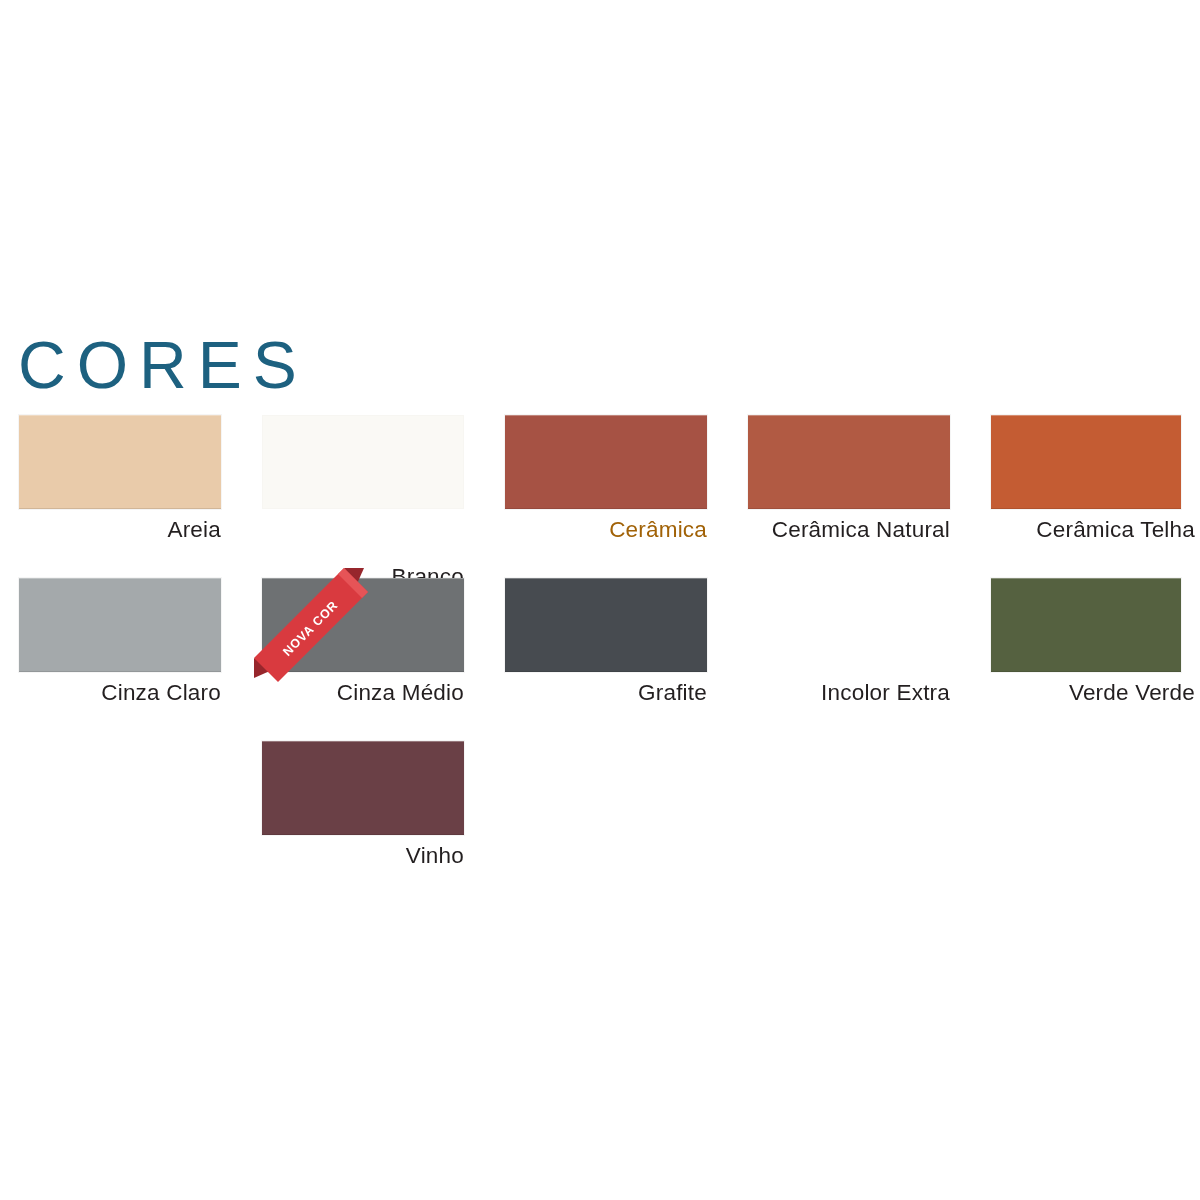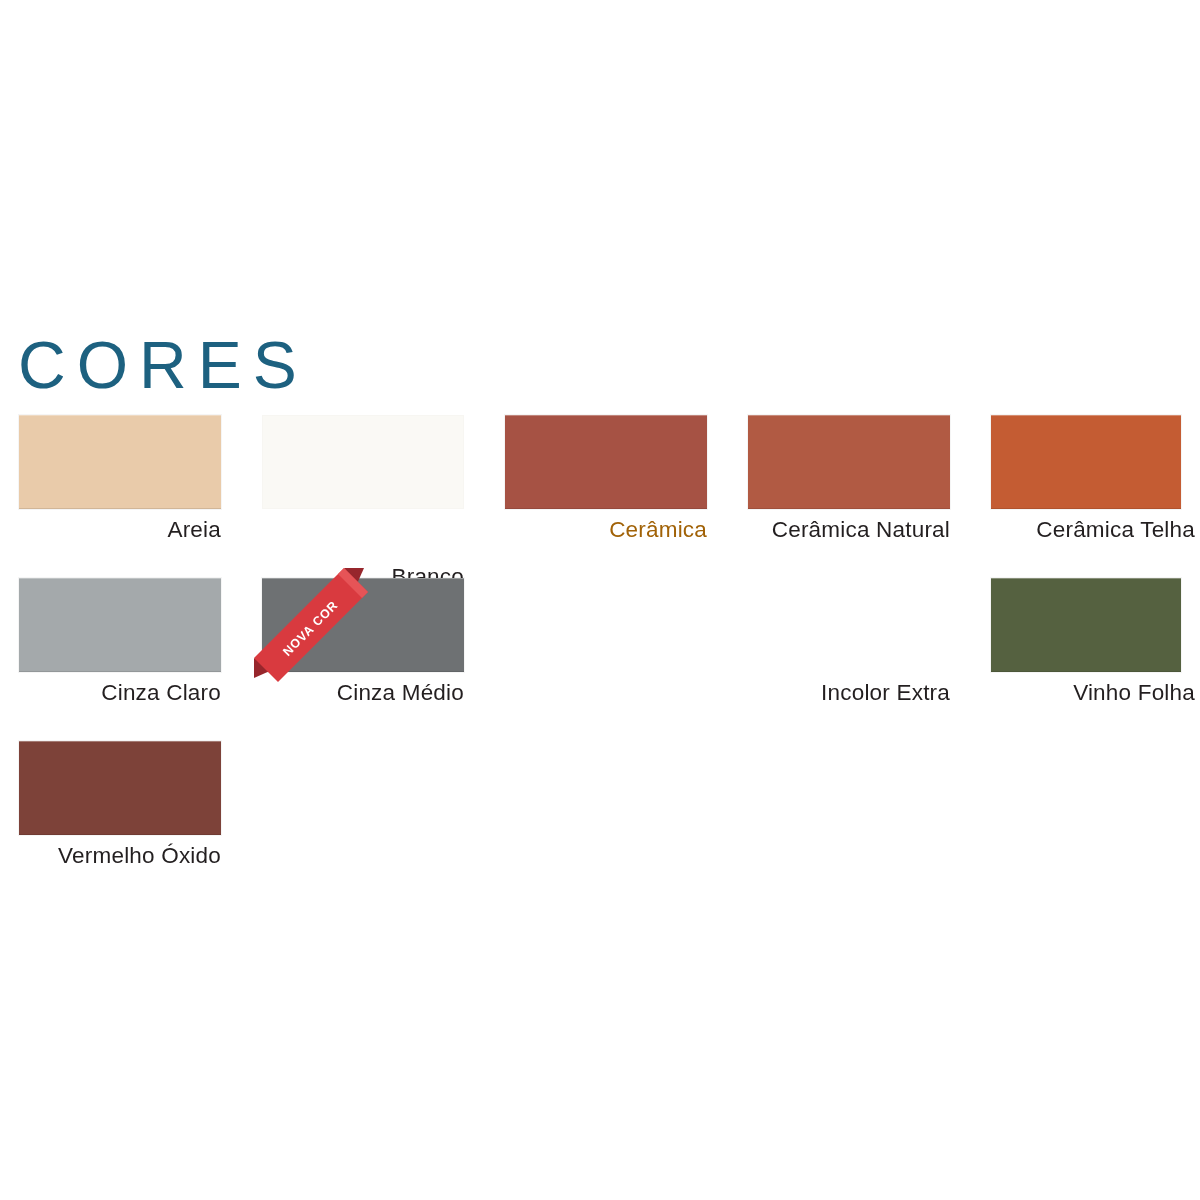--- a/index.html
+++ b/index.html
@@ -201,43 +201,49 @@
               <polygon points="92,2 116,26 110,32 86,8" fill="#e8595c" opacity="0.85"></polygon>
 
               <polygon points="8,98 32,122 26,116 2,92" fill="#b22c32" opacity="0.9"></polygon>
               <text class="ribbon-text" x="59" y="63" text-anchor="middle" dominant-baseline="middle" transform="rotate(-45 59 63)" fill="#ffffff">NOVA COR</text>
             </svg>
           </div>
         </div>
         <div class="swatch-label" style="color: rgb(35, 31, 32);">Cinza Médio</div>
       </div>
 
+      <div class="swatch-cell col2">
+        <div class="swatch-chip-wrap">
+          <div class="swatch-chip has-fill" style="background: rgb(71, 75, 80);"></div>
+        </div>
+        <div class="swatch-label" style="color: rgb(35, 31, 32);">Grafite</div>
+      </div>
 
       <div class="swatch-cell col3">
         <div class="swatch-chip-wrap">
           <div class="swatch-chip empty"></div>
         </div>
         <div class="swatch-label" style="color: rgb(35, 31, 32);">Incolor Extra</div>
       </div>
 
       <div class="swatch-cell col4">
         <div class="swatch-chip-wrap">
           <div class="swatch-chip has-fill" style="background: rgb(85, 97, 64);"></div>
         </div>
-        <div class="swatch-label" style="color: rgb(35, 31, 32);">Vinho Folha</div>
+        <div class="swatch-label" style="color: rgb(35, 31, 32);">Verde Verde</div>
       </div>
 
     </div>
 
     <div class="swatch-row">
 
-      <div class="swatch-cell col0">
-        <div class="swatch-chip-wrap">
-          <div class="swatch-chip has-fill" style="background: rgb(125, 66, 57);"></div>
-        </div>
-        <div class="swatch-label" style="color: rgb(35, 31, 32);">Vermelho Óxido</div>
-      </div>
-
+
+      <div class="swatch-cell col1">
+        <div class="swatch-chip-wrap">
+          <div class="swatch-chip has-fill" style="background: rgb(106, 64, 70);"></div>
+        </div>
+        <div class="swatch-label" style="color: rgb(35, 31, 32);">Vinho</div>
+      </div>
 
     </div>
 
   </div>
 </div>
 
 </body></html>

